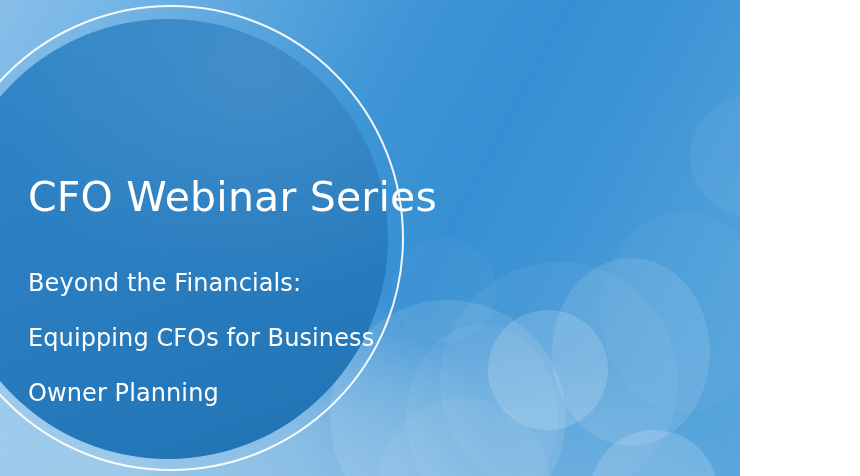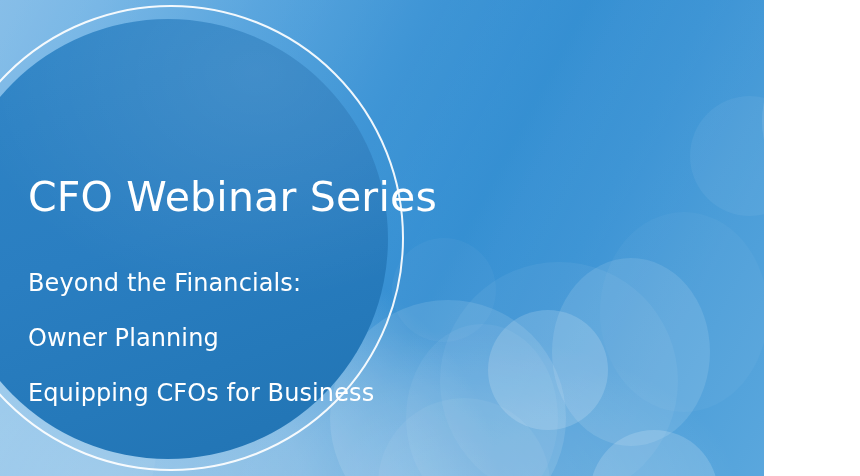--- a/index.html
+++ b/index.html
@@ -8,21 +8,20 @@
     padding: 0;
     background: #ffffff;
   }
   #slide {
     position: relative;
     width: 740px;
     height: 476px;
     overflow: hidden;
     font-family: "DejaVu Sans", "Liberation Sans", sans-serif;
     background: #4a9bd8;
-    padding-left: 24px;
   }
 
   
   .bg-base {
     position: absolute;
     inset: 0;
     background:
       linear-gradient(118deg,
         #7ab7e6 0%,
         #6fb2e4 10%,
@@ -172,18 +171,18 @@
   <div class="bokeh faint" style="left:392px; top:238px; width:104px; height:104px;"></div>
   <div class="bokeh soft" style="left:-40px; top:352px; width:196px; height:196px;"></div>
 
   <div class="hero-ring"></div>
   <div class="hero-circle"></div>
 
   <div class="text-block">
     <h1 class="title">CFO Webinar Series</h1>
     <p class="subtitle">
       <span class="line">Beyond the Financials:</span>
+      <span class="line">Equipping CFOs for Business</span>
       <span class="line">Owner Planning</span>
-      <span class="line">Equipping CFOs for Business</span>
     </p>
   </div>
 
 </div>
 
 </body></html>

